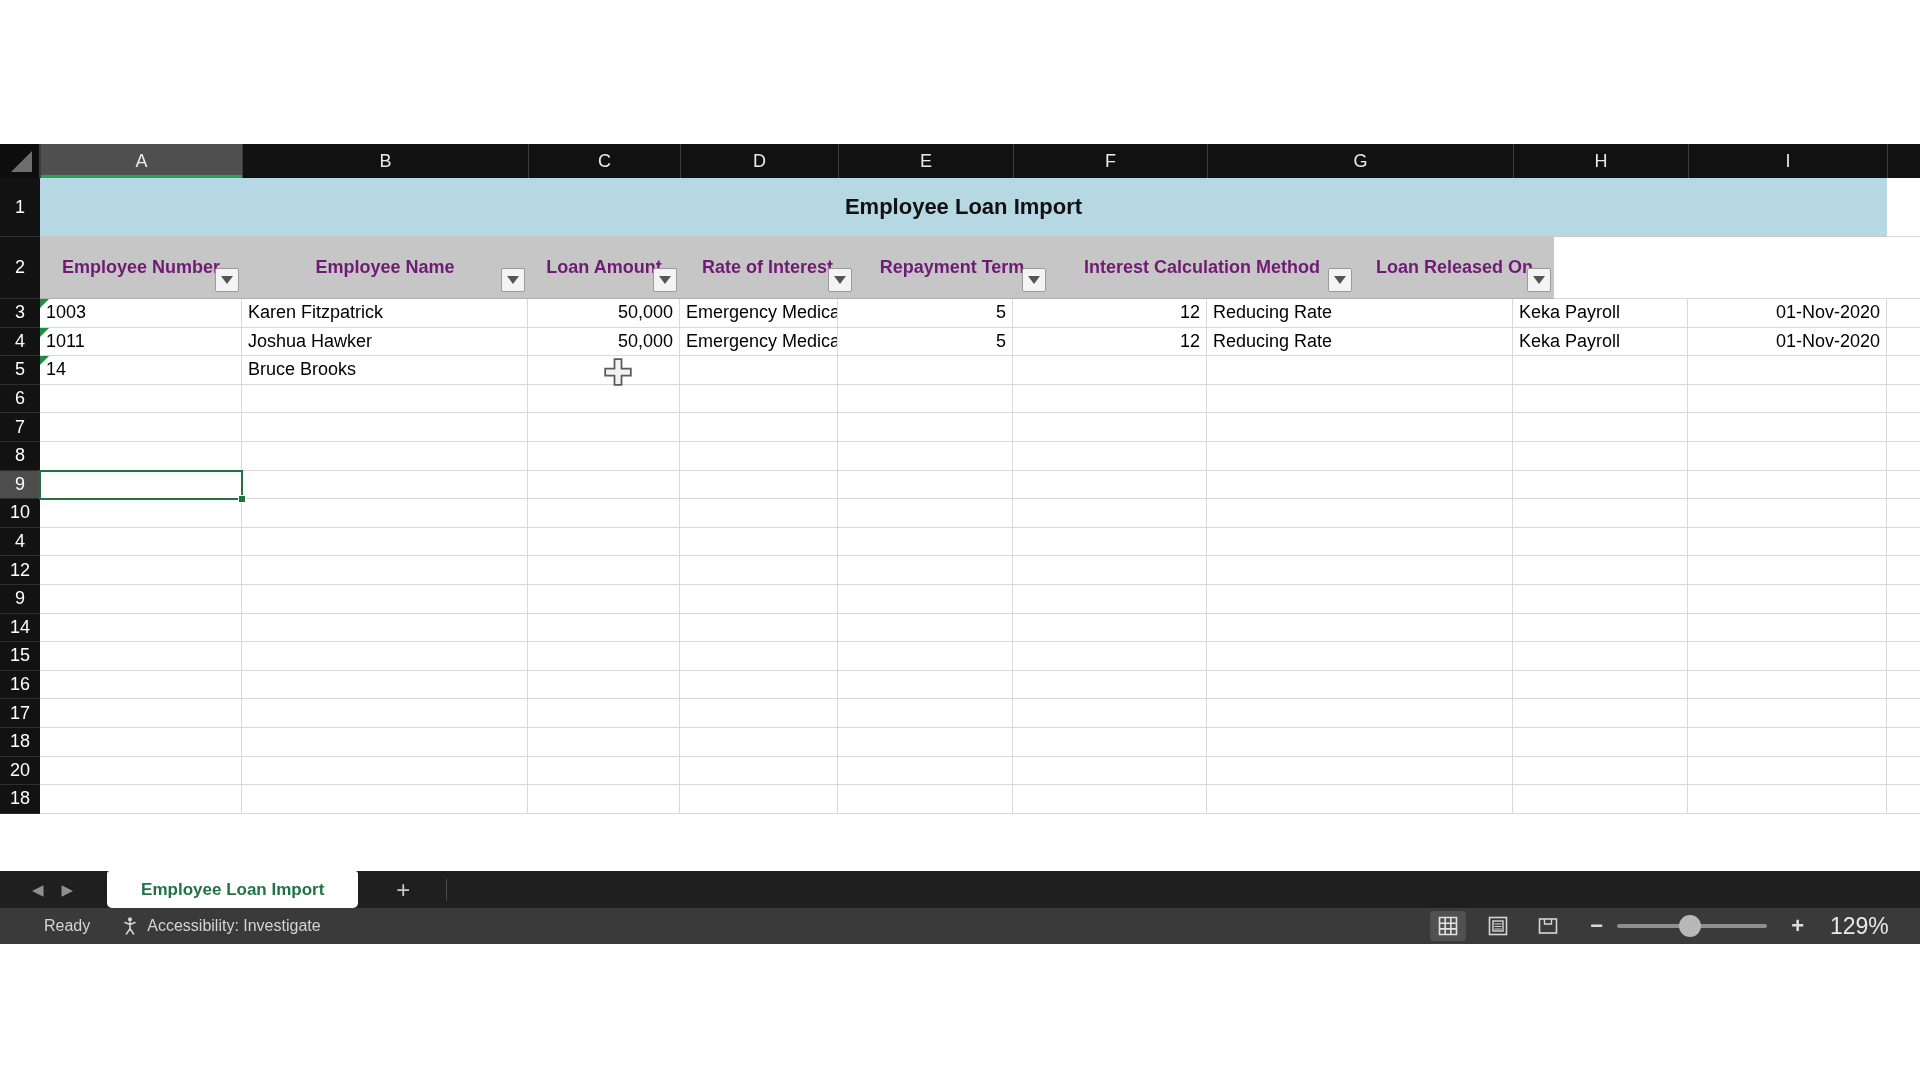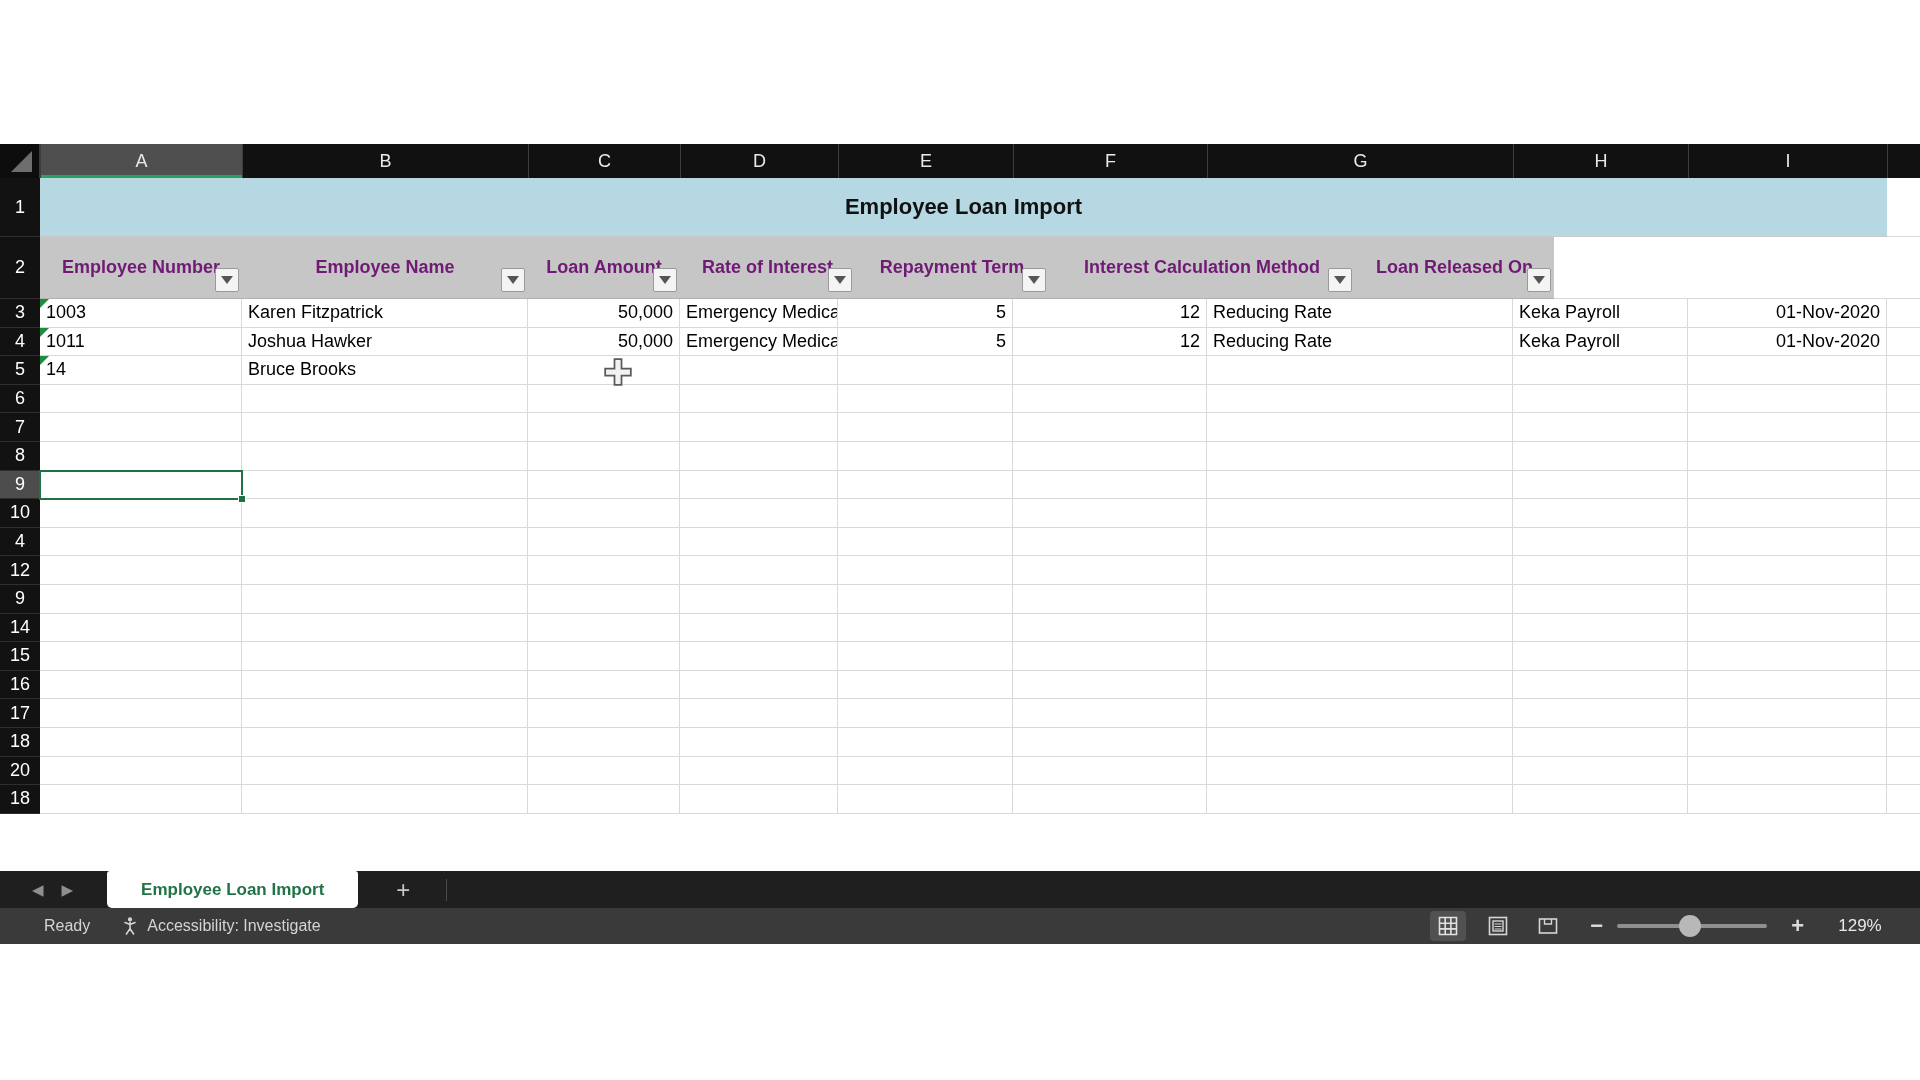--- a/index.html
+++ b/index.html
@@ -66,21 +66,21 @@
   #ready { margin-left:44px; }
   #acc { display:flex; align-items:center; margin-left:30px; gap:7px; }
   #sb-right { margin-left:auto; margin-right:30px; display:flex; align-items:center; }
   .viewicon { display:flex; align-items:center; justify-content:center; width:36px; height:30px; border-radius:4px; }
   .viewicon.active { background:#515151; }
   .viewicon + .viewicon { margin-left:14px; }
   .zoomsign { font-size:22px; color:#dcdcdc; font-weight:bold; margin-left:24px; }
   #slider { position:relative; width:150px; height:20px; margin-left:14px; }
   #slider .track { position:absolute; top:8px; left:0; width:150px; height:4px; background:#8f8f8f; border-radius:2px; }
   #slider .thumb { position:absolute; top:-1px; left:62px; width:22px; height:22px; border-radius:50%; background:#b8b8b8; }
-  #zoompct { margin-left:26px; width:60px; text-align:center; color:#e8e8e8; font-size:17px; }
+  #zoompct { margin-left:26px; width:60px; text-align:left; color:#e8e8e8; font-size:23px; }
 </style>
 </head>
 <body>
 
 <div id="app">
 
   <div id="colbar">
       <div class="corner"></div>
       <div class="colh sel" style="width: 202px;">A</div>
       <div class="colh" style="width: 286px;">B</div>

